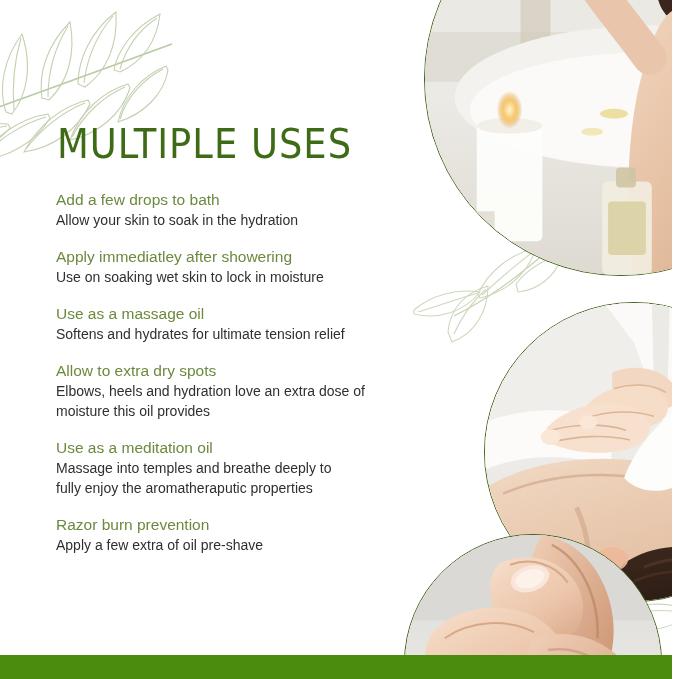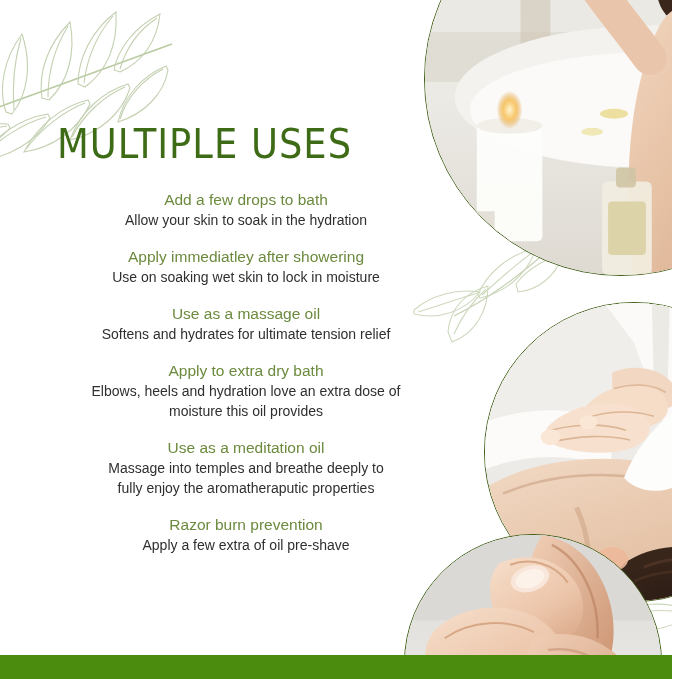--- a/index.html
+++ b/index.html
@@ -43,21 +43,21 @@
     white-space: nowrap;
   }
 
   
   #uses-list {
     position: absolute;
     left: 56px;
     top: 190px;
     width: 380px;
   }
-  .use-block { margin-bottom: 17px; text-align: center; }
+  .use-block { margin-bottom: 17px; }
   .use-block:last-child { margin-bottom: 8px; }
   .use-heading {
     color: #6c8a3e;
     font-size: 15.5px;
     line-height: 20px;
     font-weight: 400;
     white-space: nowrap;
   }
   .use-desc {
     color: #2f2f2f;
@@ -233,21 +233,21 @@
     </div>
 
     <div class="use-block">
       <div class="use-heading">Use as a massage oil</div>
       <div class="use-desc">
         <span class="l1">Softens and hydrates for ultimate tension relief</span>
       </div>
     </div>
 
     <div class="use-block">
-      <div class="use-heading">Apply to extra dry bath</div>
+      <div class="use-heading">Allow to extra dry spots</div>
       <div class="use-desc">
         <span class="l1">Elbows, heels and hydration love an extra dose of</span>
         <span class="l2">moisture this oil provides</span>
       </div>
     </div>
 
     <div class="use-block">
       <div class="use-heading">Use as a meditation oil</div>
       <div class="use-desc">
         <span class="l1">Massage into temples and breathe deeply to</span>

